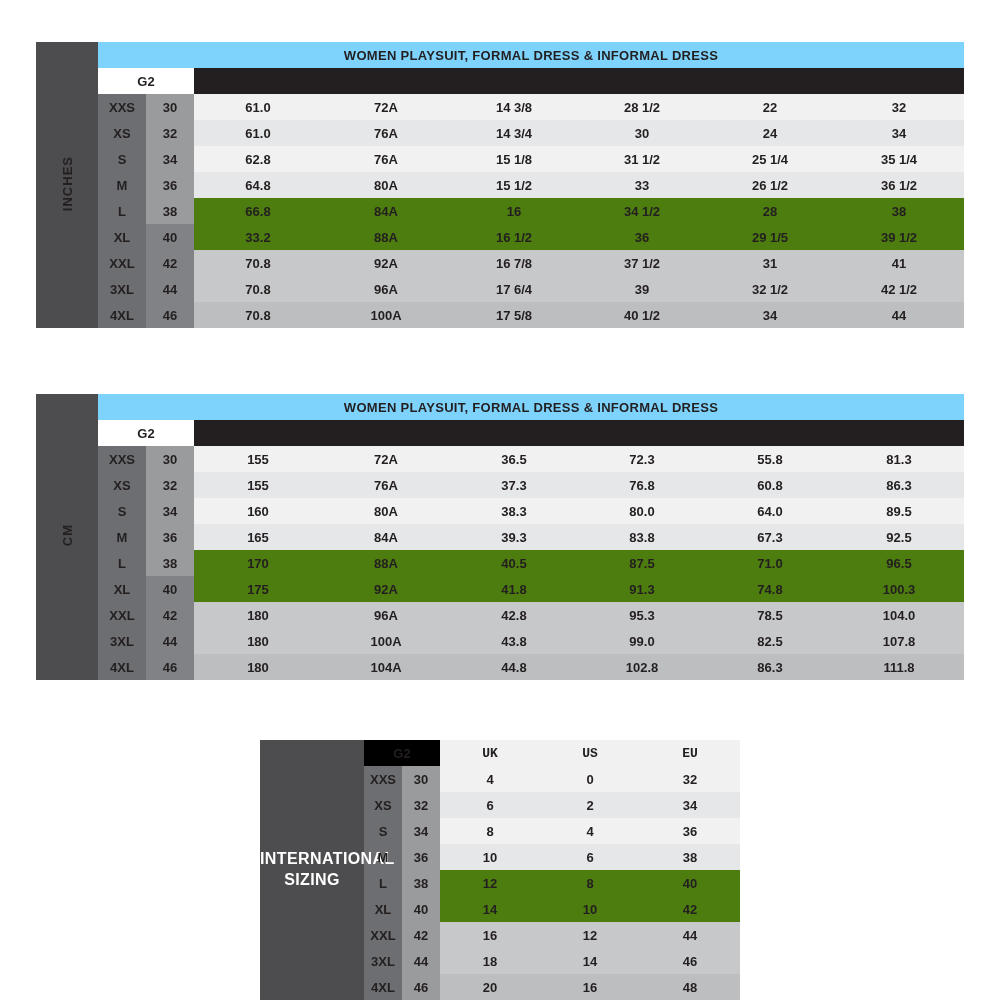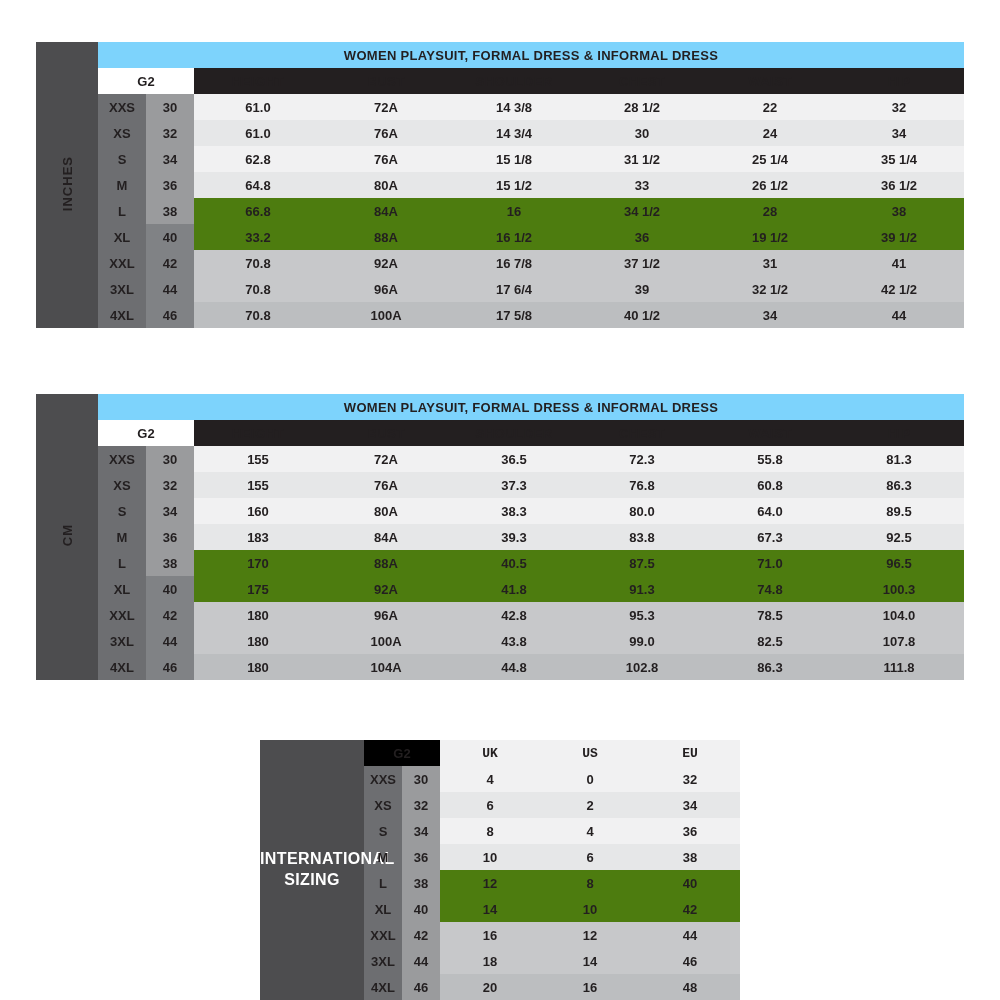--- a/index.html
+++ b/index.html
@@ -219,21 +219,21 @@
       <td class="cell-mid2">28</td>
       <td class="cell-mid2">38</td>
     </tr>
     <tr>
       <td class="sz-label d2">XL</td>
       <td class="sz-num d2">40</td>
       <td class="cell-mid2">33.2</td>
       <td class="cell-mid2">88A</td>
       <td class="cell-mid2">16 1/2</td>
       <td class="cell-mid2">36</td>
-      <td class="cell-mid2">19 1/2</td>
+      <td class="cell-mid2">29 1/5</td>
       <td class="cell-mid2">39 1/2</td>
     </tr>
     <tr>
       <td class="sz-label d2">XXL</td>
       <td class="sz-num d2">42</td>
       <td class="cell-mid3">70.8</td>
       <td class="cell-mid3">92A</td>
       <td class="cell-mid3">16 7/8</td>
       <td class="cell-mid3">37 1/2</td>
       <td class="cell-mid3">31</td>
@@ -319,21 +319,21 @@
       <td class="cell-light">160</td>
       <td class="cell-light">80A</td>
       <td class="cell-light">38.3</td>
       <td class="cell-light">80.0</td>
       <td class="cell-light">64.0</td>
       <td class="cell-light">89.5</td>
     </tr>
     <tr>
       <td class="sz-label">M</td>
       <td class="sz-num">36</td>
-      <td class="cell-mid">183</td>
+      <td class="cell-mid">165</td>
       <td class="cell-mid">84A</td>
       <td class="cell-mid">39.3</td>
       <td class="cell-mid">83.8</td>
       <td class="cell-mid">67.3</td>
       <td class="cell-mid">92.5</td>
     </tr>
     <tr>
       <td class="sz-label">L</td>
       <td class="sz-num">38</td>
       <td class="cell-mid2">170</td>

